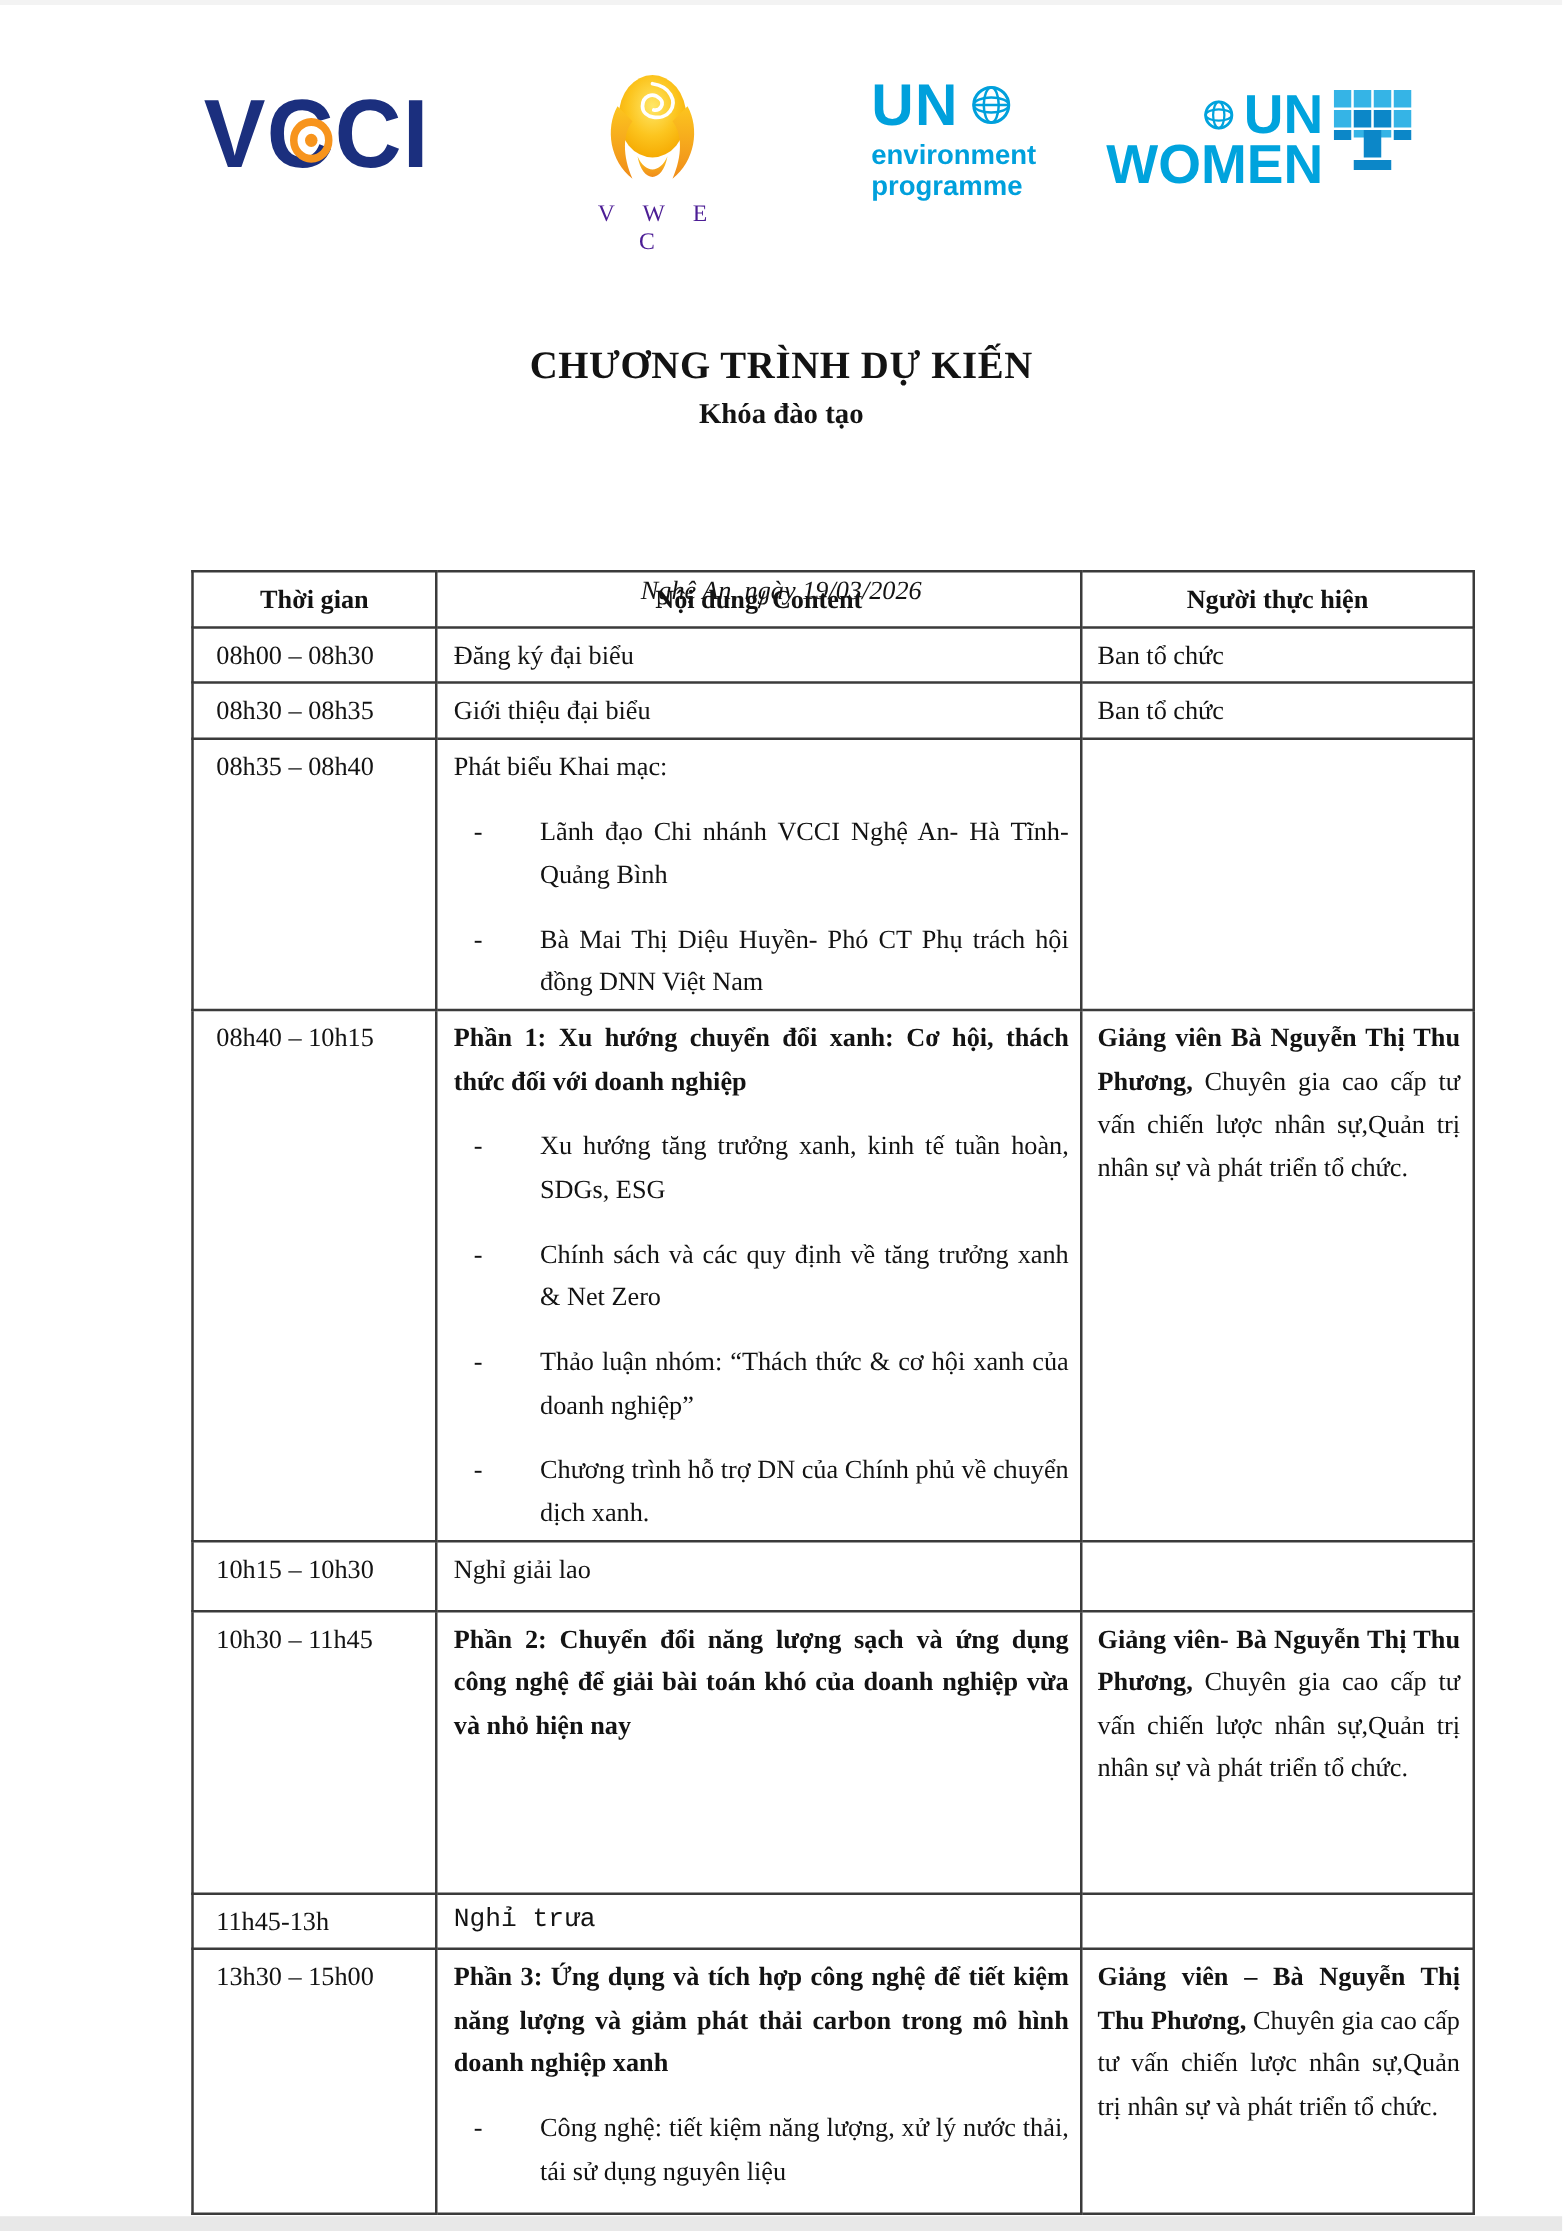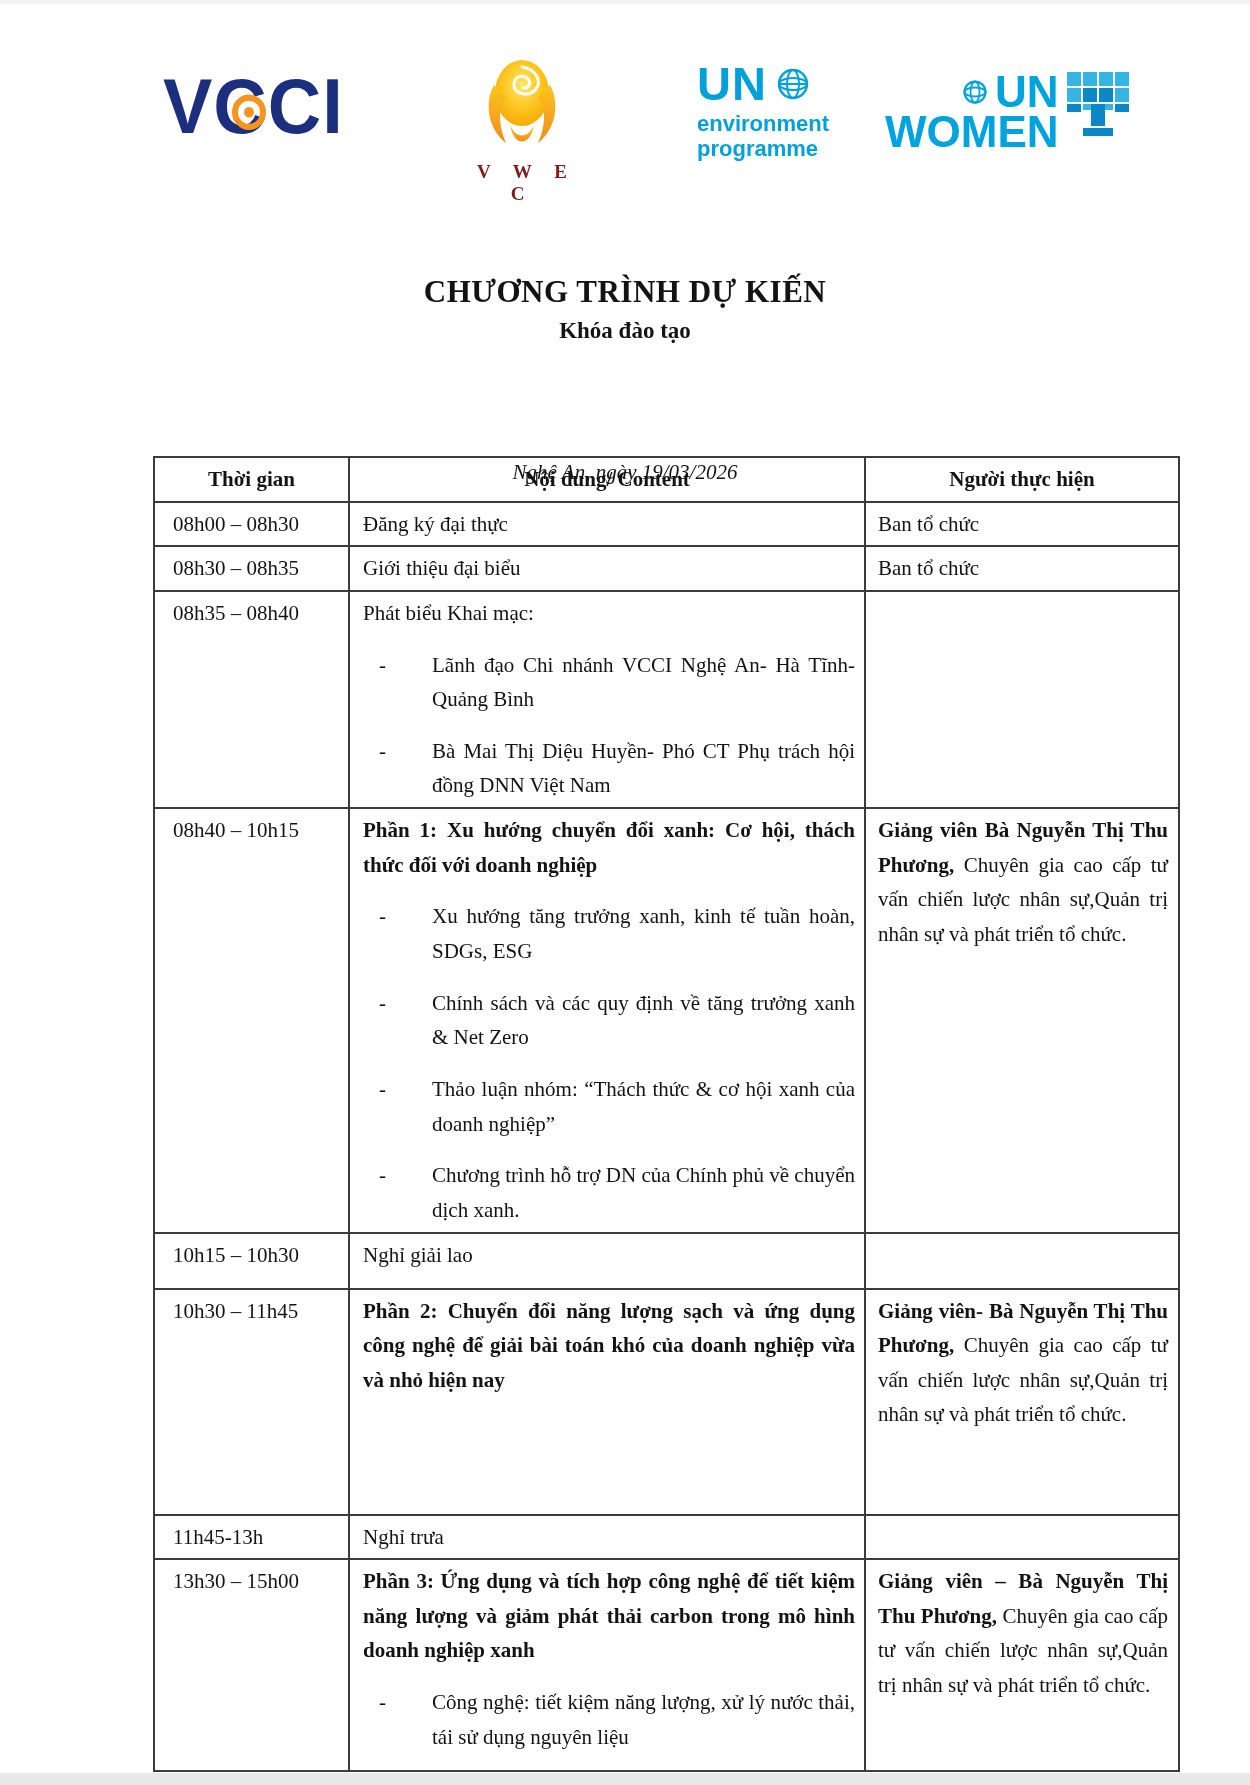--- a/index.html
+++ b/index.html
@@ -13,22 +13,22 @@
   .vcci{position:absolute;left:163px;top:70px;display:flex;align-items:center;
         font-family:"Liberation Sans", sans-serif;font-weight:900;font-size:74px;
         color:#1b2f7e;letter-spacing:1px;line-height:1;}
   .vcci .ltr{position:relative;display:inline-block;transform:scaleY(1.05);}
   .vcci-ring{position:absolute;left:19px;top:25px;width:22px;height:22px;border:6px solid #f7941d;
              border-radius:50%;box-sizing:content-box;}
   .vcci-ring::after{content:"";position:absolute;left:6px;top:6px;width:10px;height:10px;
              border-radius:50%;background:#f7941d;}
   .vwec{position:absolute;left:452px;top:55px;width:140px;text-align:center;}
   .vwec-mark{display:block;margin:0 auto;}
-  .vwec-label{margin-top:4px;font-family:"Liberation Serif", serif;font-weight:bold;
-              font-size:19px;letter-spacing:9px;color:#7f1d1d;text-indent:9px;}
+  .vwec-label{margin-top:4px;font-family:"Liberation Serif", serif;font-weight:normal;
+              font-size:19px;letter-spacing:9px;color:#4c1d95;text-indent:9px;}
   .unep{position:absolute;left:697px;top:60px;color:#00a0dc;font-family:"Liberation Sans", sans-serif;}
   .unep-top{display:flex;align-items:center;gap:6px;}
   .unep-un{font-size:47px;font-weight:800;letter-spacing:1px;line-height:1;}
   .unep-lines{font-size:22px;font-weight:700;line-height:1.15;margin-top:4px;}
   .unwomen{position:absolute;left:885px;top:72px;color:#00a3dd;font-family:"Liberation Sans", sans-serif;
            display:flex;align-items:flex-start;gap:8px;}
   .unw-text{line-height:.92;font-weight:800;}
   .unw-row1{display:flex;align-items:center;gap:5px;justify-content:flex-end;}
   .unw-un{font-size:44px;}
   .unw-women{font-size:44px;letter-spacing:0px;}
@@ -172,21 +172,21 @@
     </colgroup>
     <tbody>
         <tr class="h-head">
       <th>Thời gian</th>
       <th>Nội dung/ Content</th>
       <th>Người thực hiện</th>
     </tr>
 
     <tr class="h-s">
       <td class="time">08h00 – 08h30</td>
-      <td class="content" style="text-align:left;">Đăng ký đại thực</td>
+      <td class="content" style="text-align:left;">Đăng ký đại biểu</td>
       <td class="presenter">Ban tổ chức</td>
     </tr>
 
     <tr class="h-s">
       <td class="time">08h30 – 08h35</td>
       <td class="content" style="text-align:left;">Giới thiệu đại biểu</td>
       <td class="presenter">Ban tổ chức</td>
     </tr>
 
     <tr class="h-m1">
@@ -242,21 +242,21 @@
       <td class="content">
         <div class="sec-title">Phần 2: Chuyển đổi năng lượng sạch và ứng dụng công nghệ để giải bài toán khó của doanh nghiệp vừa và nhỏ hiện nay</div>
       </td>
       <td class="presenter">
         <b>Giảng viên- Bà Nguyễn Thị Thu Phương,</b><span> Chuyên gia cao cấp tư vấn chiến lược nhân sự,Quản trị nhân sự và phát triển tổ chức.</span>
       </td>
     </tr>
 
     <tr class="h-lunch">
       <td class="time">11h45-13h</td>
-      <td class="content" style="text-align:left;">Nghỉ trưa</td>
+      <td class="content" style="text-align:left;font-family:Liberation Mono, monospace;">Nghỉ trưa</td>
       <td class="presenter"></td>
     </tr>
 
     <tr class="h-m3">
       <td class="time">13h30 – 15h00</td>
       <td class="content">
         <div class="sec-title">Phần 3: Ứng dụng và tích hợp công nghệ để tiết kiệm năng lượng và giảm phát thải carbon trong mô hình doanh nghiệp xanh</div>
         <div class="bullet">
           <span class="dash">-</span>
           <span class="btext">Công nghệ: tiết kiệm năng lượng, xử lý nước thải, tái sử dụng nguyên liệu</span>

